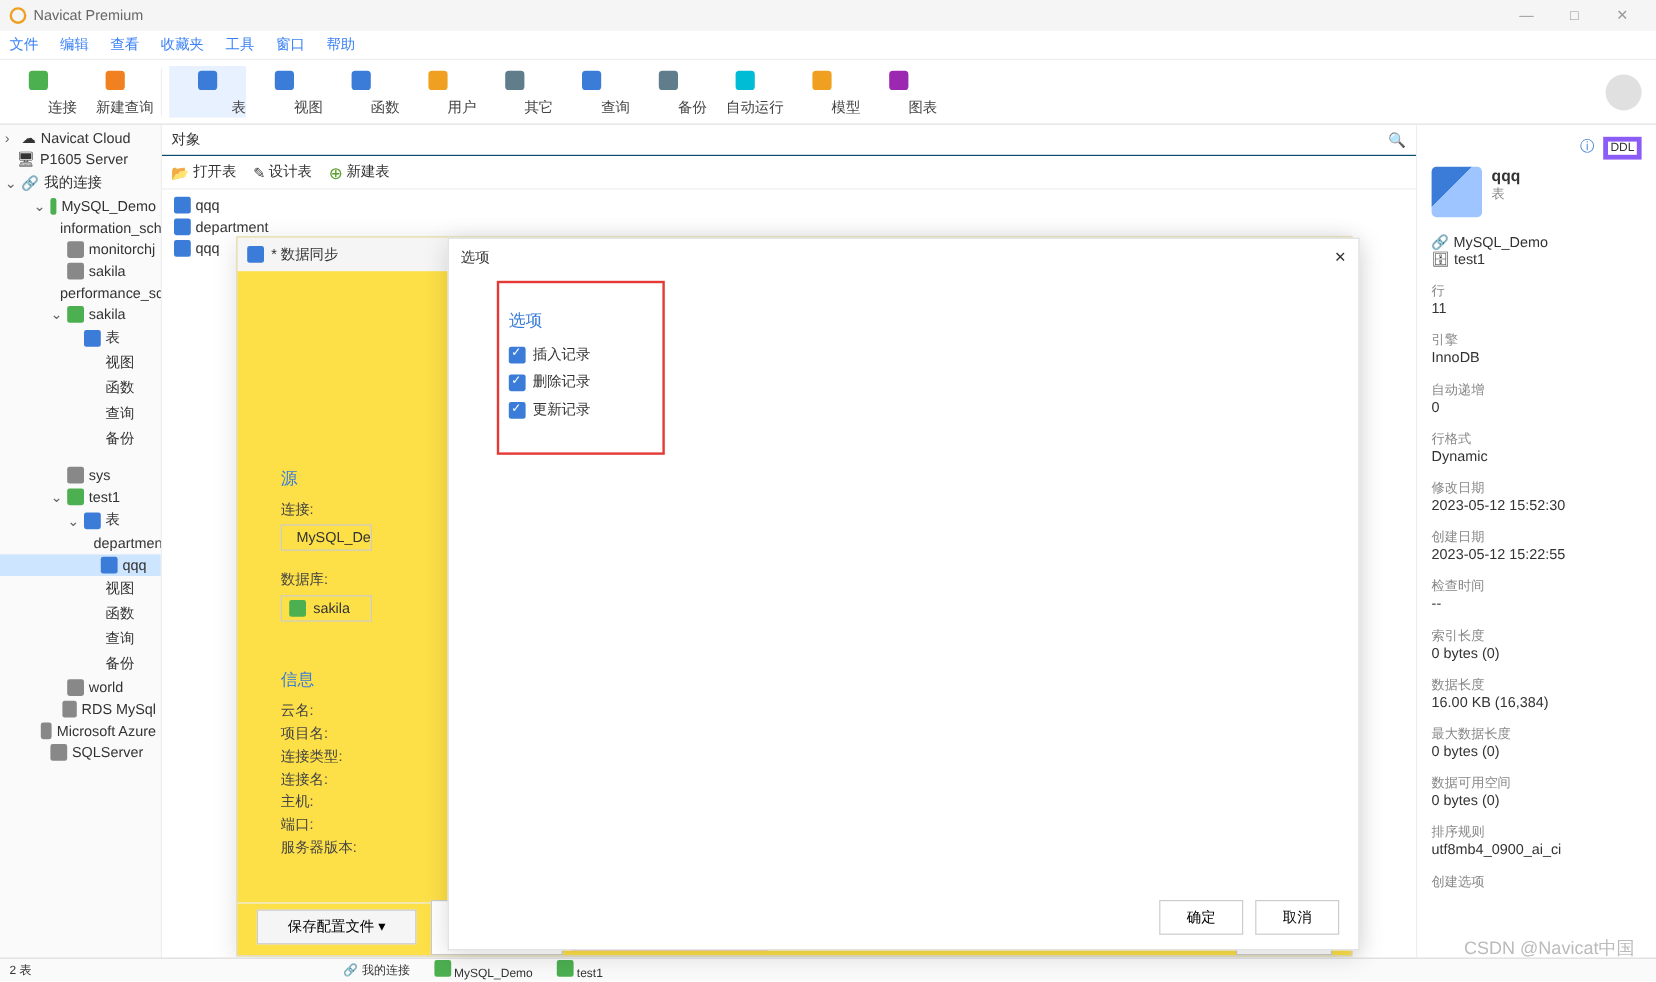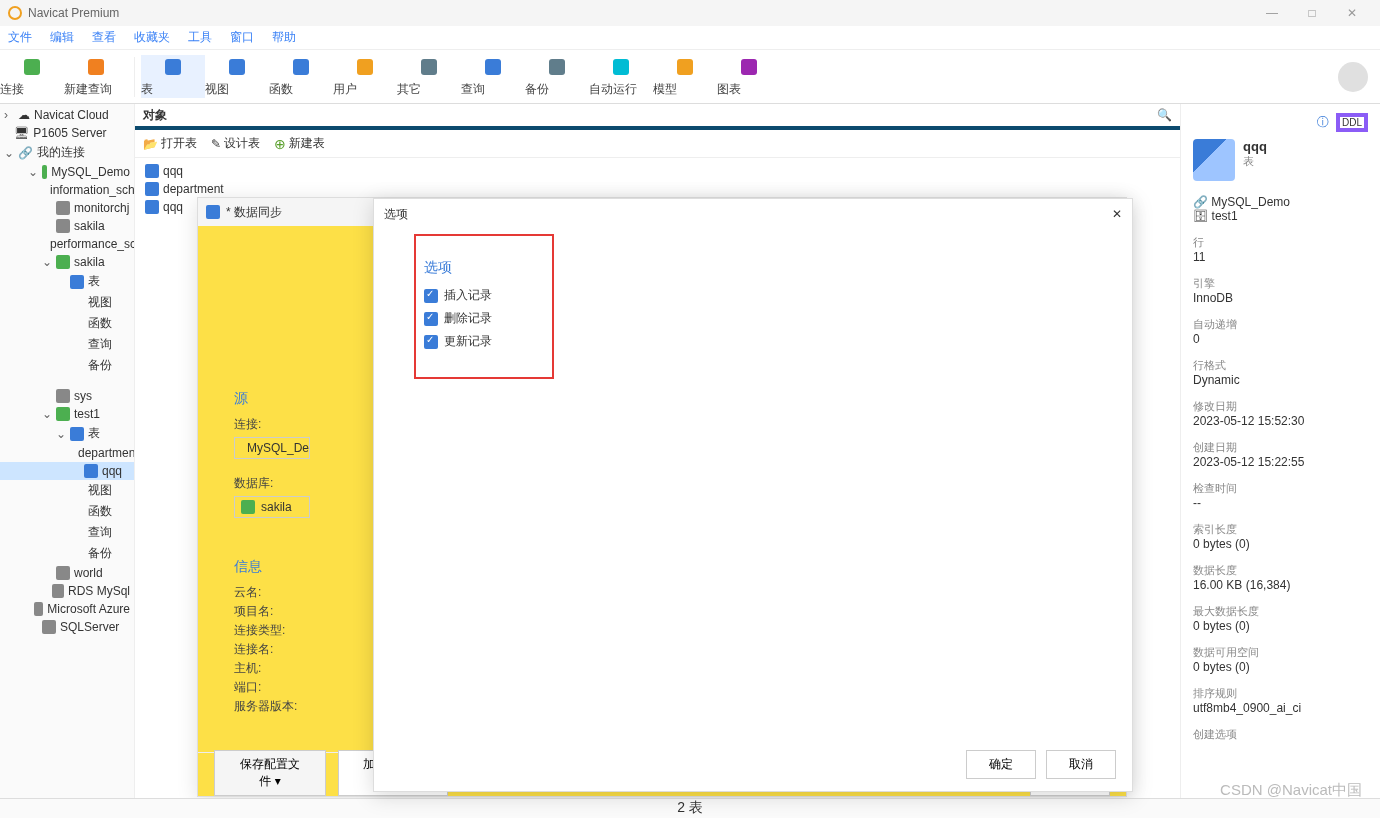--- a/index.html
+++ b/index.html
@@ -4,36 +4,36 @@
 <style>
 * { box-sizing: border-box; margin: 0; padding: 0; font-family: "Microsoft YaHei", Arial, sans-serif; }
 body { width: 1380px; height: 818px; background: #fff; font-size: 12px; color: #333; overflow: hidden; position: relative; }
 .title-bar { height: 26px; display: flex; align-items: center; padding: 0 8px; background: #f5f5f5; }
 .title-bar .logo { width: 14px; height: 14px; border-radius: 50%; border: 2px solid #f0a020; margin-right: 6px; }
 .title-bar .title { flex: 1; color: #666; }
 .title-bar .win-btn { width: 40px; text-align: center; color: #999; cursor: pointer; }
 .menu-bar { height: 24px; display: flex; align-items: center; padding: 0 8px; gap: 18px; background: #fff; border-bottom: 1px solid #eee; }
 .menu-bar span { cursor: pointer; color: #3b82f6; }
 .toolbar { height: 54px; display: flex; align-items: center; background: #fff; border-bottom: 1px solid #ddd; }
-.tool-item { width: 64px; text-align: left; cursor: pointer; padding: 0 0; }
+.tool-item { width: 64px; text-align: right; cursor: pointer; padding: 0 0; }
 .tool-item.active { background: #e8f1ff; }
 .tool-icon { width: 24px; height: 24px; margin: 0 auto 2px; display: flex; align-items: center; justify-content: center; }
 .tool-label { font-size: 12px; color: #444; }
 .avatar { width: 30px; height: 30px; border-radius: 50%; background: #e0e0e0; margin-left: auto; margin-right: 12px; }
 .main { display: flex; height: calc(100% - 124px); }
 .sidebar { width: 135px; background: #fafafa; border-right: 1px solid #eee; overflow: hidden; padding-top: 2px; }
 .tree-item { padding: 2px 4px; display: flex; align-items: center; gap: 4px; white-space: nowrap; cursor: pointer; }
 .tree-item.selected { background: #cde5ff; }
 .tree-item .chev { width: 10px; color: #666; }
 .tree-icon { width: 14px; height: 14px; display: inline-block; }
 .db-icon { background: #888; border-radius: 2px; }
 .green-db { background: #4caf50; border-radius: 2px; }
 .table-ic { background: #3a7cd8; border-radius: 2px; }
 .center { flex: 1; position: relative; background: #fff; }
-.tabs { height: 26px; border-bottom: 4px solid #0c4a6e; display: flex; align-items: center; padding: 0 8px; font-weight: bold; }
+.tabs { height: 26px; border-bottom: 1px solid #0c4a6e; display: flex; align-items: center; padding: 0 8px; }
 .tab-row2 { height: 28px; border-bottom: 1px solid #eee; display: flex; align-items: center; padding: 0 8px; gap: 14px; }
 .tab-row2 span { cursor: pointer; display: flex; align-items: center; gap: 3px; }
 .obj-list { padding: 4px 8px; }
 .obj-item { padding: 2px 2px; display: flex; align-items: center; gap: 4px; cursor: pointer; }
 .sync-window { position: absolute; left: 62px; top: 93px; width: 930px; height: 600px; background: #fde047; border: 1px solid #ddd; box-shadow: 0 4px 20px rgba(0,0,0,0.12); }
 .sync-title { height: 28px; display: flex; align-items: center; padding: 0 8px; background: #f5f5f5; gap: 6px; }
 .sync-body { padding: 24px 36px; height: calc(100% - 72px); overflow: auto; }
 .sync-body h3 { color: #3a7cd8; font-size: 14px; font-weight: normal; margin-bottom: 8px; margin-top: 20px; }
 .sel-box { border: 1px solid #ccc; padding: 3px 6px; display: flex; align-items: center; gap: 6px; margin-top: 4px; width: 76px; overflow: hidden; }
 .info-line { margin: 2px 0; color: #444; }
@@ -47,21 +47,21 @@
 .chk-line { display: flex; align-items: center; gap: 6px; margin: 6px 0; }
 .chk { width: 14px; height: 14px; background: #3a7cd8; border-radius: 2px; position: relative; }
 .chk::after { content: "✓"; color: #fff; font-size: 10px; position: absolute; left: 2px; top: -1px; }
 .dialog-foot { position: absolute; bottom: 12px; right: 16px; display: flex; gap: 10px; padding-left: 14px; }
 .right-panel { width: 200px; border-left: 1px solid #eee; padding: 10px 12px; background: #fff; overflow: auto; }
 .right-panel .thumb { width: 42px; height: 42px; background: linear-gradient(135deg,#3a7cd8 40%,#9ec5ff 40%); border-radius: 4px; float: left; margin-right: 8px; }
 .right-panel .rname { font-weight: bold; font-size: 13px; }
 .right-panel .rtype { font-size: 11px; color: #888; }
 .prop-lbl { color: #888; margin-top: 12px; font-size: 11px; clear: both; }
 .prop-val { color: #333; font-size: 12px; }
-.status-bar { height: 20px; border-top: 1px solid #ddd; display: flex; align-items: center; padding: 0 8px; font-size: 14px; gap: 20px; background: #fafafa; position: absolute; bottom: 0; left: 0; right: 0; flex-direction: column; }
+.status-bar { height: 20px; border-top: 1px solid #ddd; display: flex; align-items: center; padding: 0 8px; font-size: 10px; gap: 20px; background: #fafafa; position: absolute; bottom: 0; left: 0; right: 0; }
 .watermark { position: absolute; bottom: 18px; right: 18px; color: #bbb; font-size: 15px; z-index: 50; }
 .icon-svg { width: 22px; height: 22px; }
 .plus-ic { font-size: 14px; color: #5aa02c; }
 .search-ic { color: #999; }
 .folder-open { color: #f0a020; }
 </style>
 </head>
 <body>
 
 <div class="title-bar">
@@ -359,21 +359,21 @@
             <div class="info-line">云名:</div>
             <div class="info-line">项目名:</div>
             <div class="info-line">连接类型:</div>
             <div class="info-line">连接名:</div>
             <div class="info-line">主机:</div>
             <div class="info-line">端口:</div>
             <div class="info-line">服务器版本:</div>
           </div>
       </div>
       <div class="sync-footer">
-        <button class="btn" style="width:112px;background:#f5f5f5"><span>保存配置文件</span> ▾</button>
+        <button class="btn" style="width:133px;background:#f5f5f5"><span>保存配置文件</span> ▾</button>
         <button class="btn" style="width:110px">加载配置文件</button>
         <button class="btn" style="width:150px">选项</button>
         <button class="btn btn-next" style="width:80px">下一步</button>
       </div>
       <div class="highlight-red" style="left:278px; bottom:4px; width:164px; height:36px"></div>
 
       <div class="dialog-mask">
         <div class="dialog-head">
           <span>选项</span>
           <span style="cursor:pointer">✕</span>

